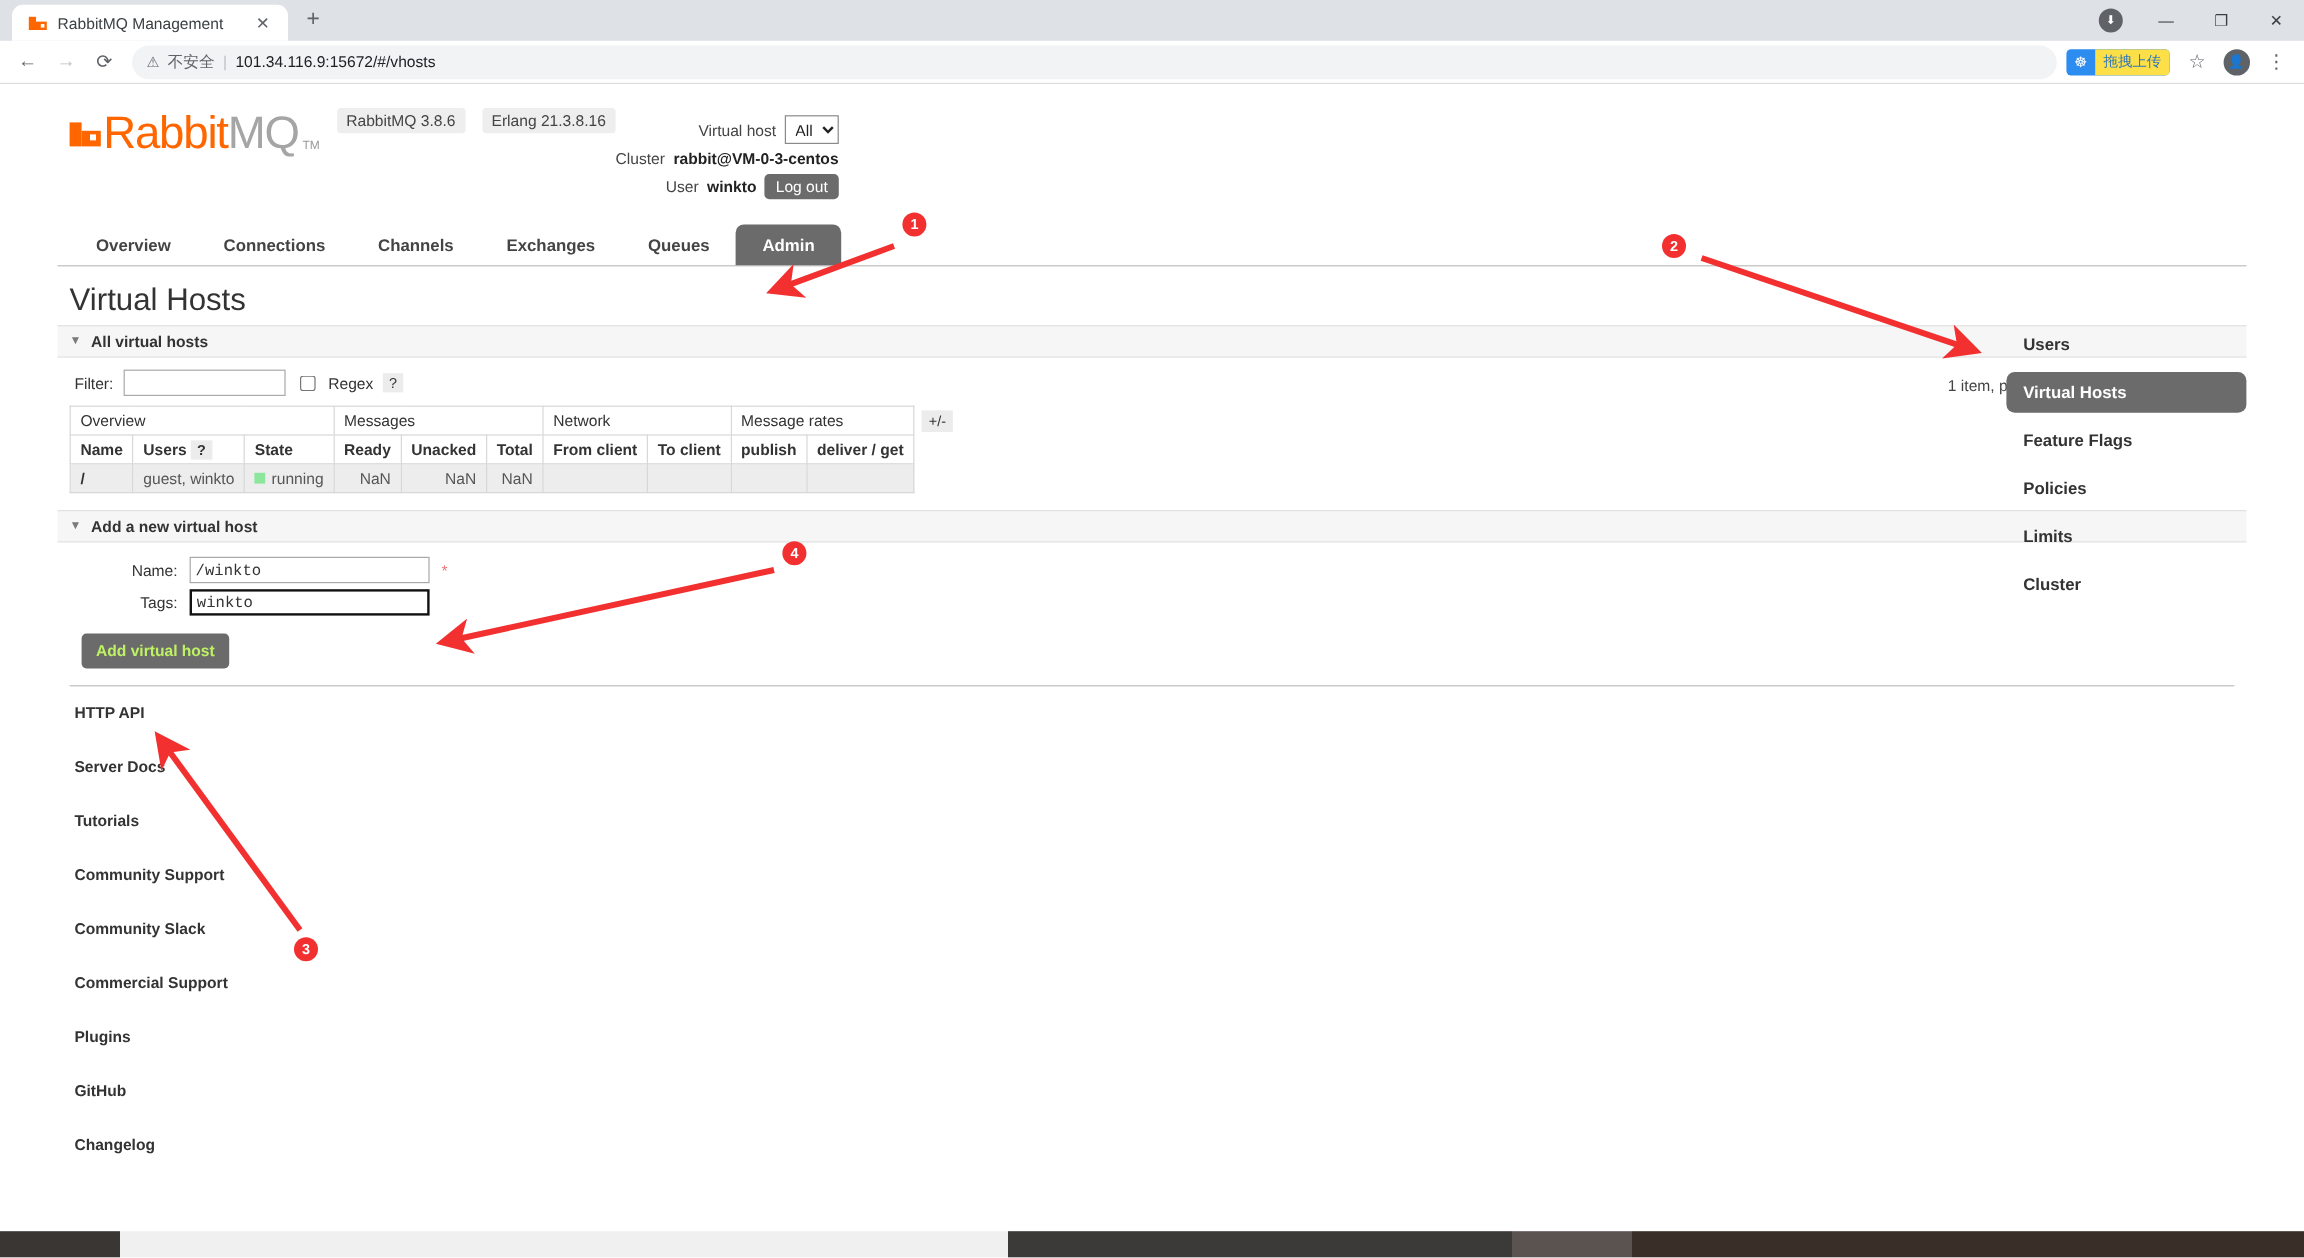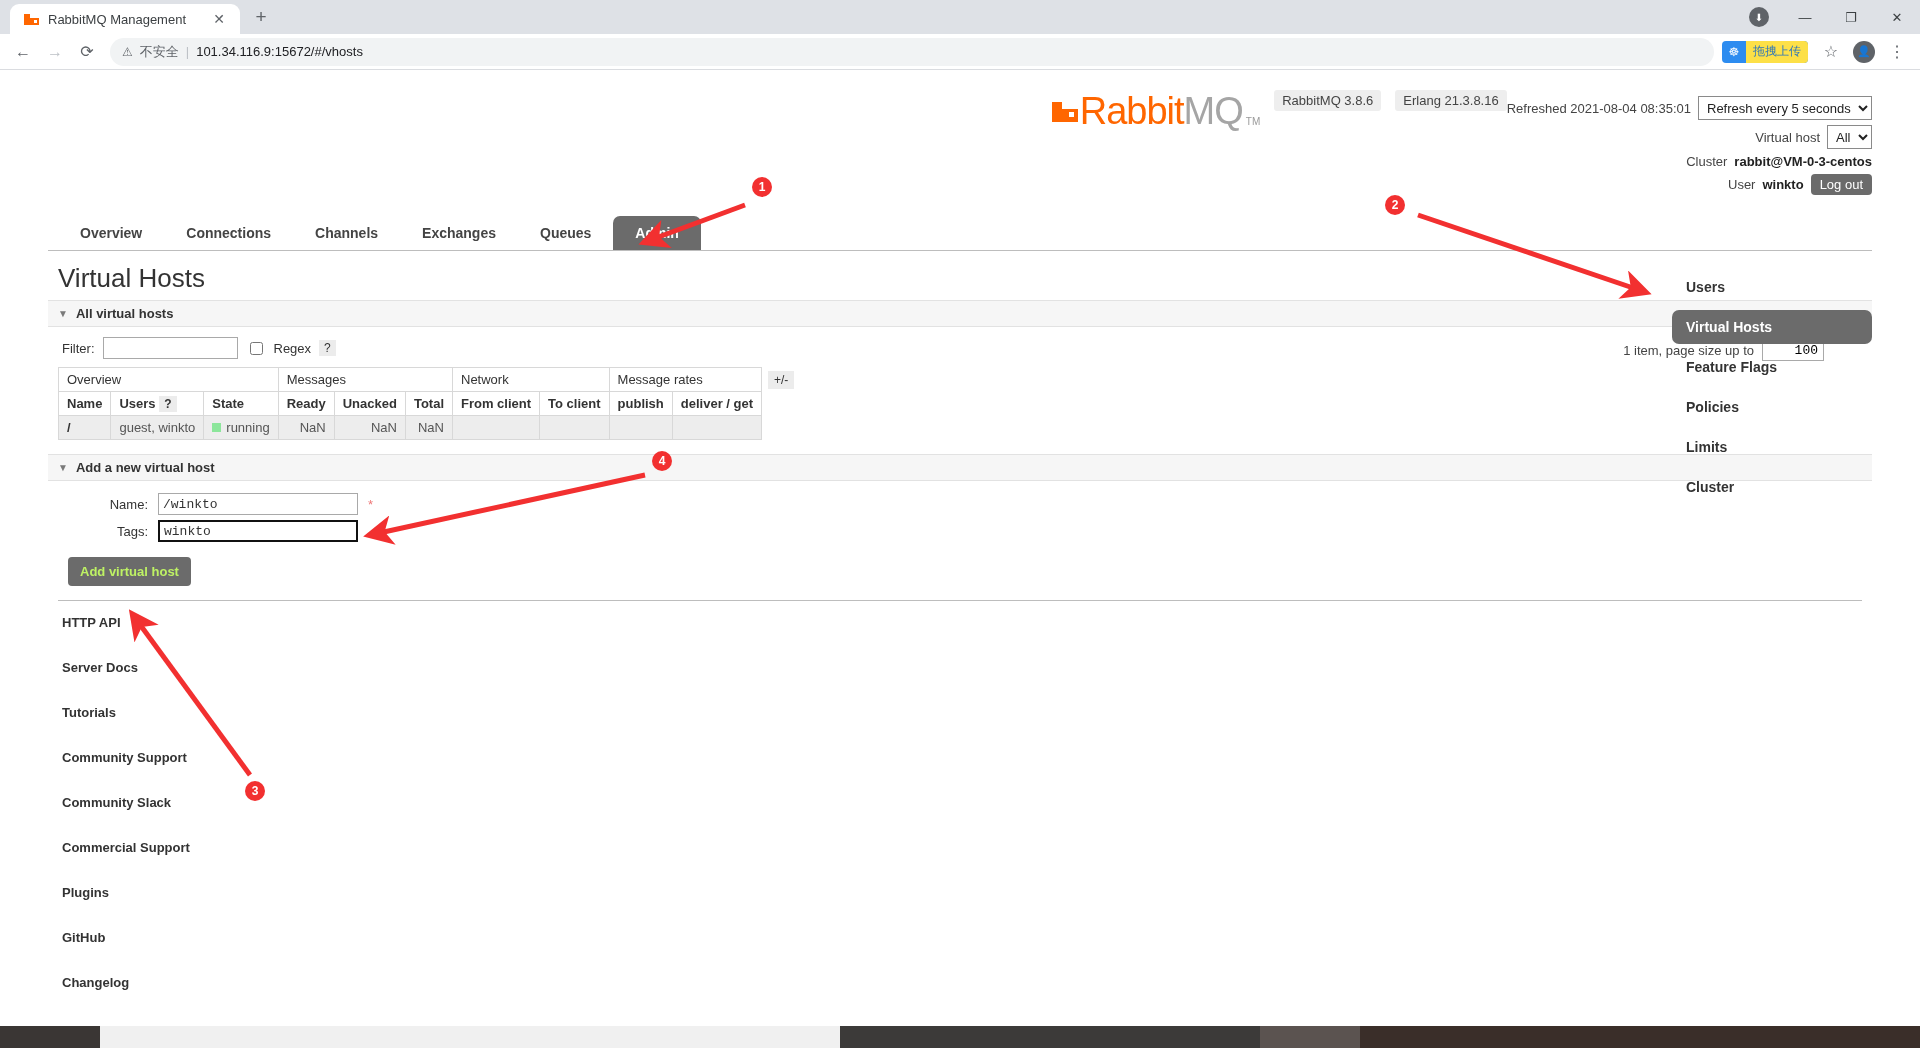--- a/index.html
+++ b/index.html
@@ -62,21 +62,21 @@
                display:flex; align-items:center; }
   .avatar-btn { width:22px; height:22px; border-radius:50%; background:#5f6368; color:#fff;
                 display:flex; align-items:center; justify-content:center; font-size:11px; margin:0 5px; }
 
   
   .page { position:relative; width:1920px; height:978px; background:#fff;
           font-family:"Liberation Sans", sans-serif; }
   .page-inner { position:relative; padding:0 48px; }
 
   
-  .rmq-header { display:flex; justify-content:flex-end; align-items:flex-start;
+  .rmq-header { display:flex; justify-content:flex-start; align-items:flex-start;
                 padding-top:20px; }
   .logo-row { display:flex; align-items:flex-end; gap:14px; padding-left:10px; }
   .logo { display:flex; align-items:baseline; }
   .logo-mark { width:26px; height:26px; position:relative; margin-right:2px; align-self:center;}
   .logo-mark .m1 { position:absolute; left:0; top:3px; width:10px; height:20px; background:#f60; }
   .logo-mark .m2 { position:absolute; left:10px; top:10px; width:16px; height:13px; background:#f60; }
   .logo-mark .m3 { position:absolute; left:17px; top:13px; width:5px; height:5px; background:#fff; }
   .logo-txt1 { font-size:38px; color:#f60; letter-spacing:-1px; font-weight:400; }
   .logo-txt2 { font-size:38px; color:#a5a5a5; letter-spacing:-1px; font-weight:400; }
   .logo-tm { font-size:10px; color:#9a9a9a; margin-left:3px; align-self:flex-end; padding-bottom:6px;}
@@ -220,26 +220,20 @@
             </span>
             <span class="logo-txt1">Rabbit</span>
             <span class="logo-txt2">MQ</span>
             <span class="logo-tm">TM</span>
           </div>
           <div class="ver-pill">RabbitMQ 3.8.6</div>
           <div class="ver-pill">Erlang 21.3.8.16</div>
         </div>
 
         <div class="hdr-right">
-          <div class="hdr-line">
-            <span class="lbl">Refreshed 2021-08-04 08:35:01</span>
-            <select class="rmq-sel">
-              <option>Refresh every 5 seconds</option>
-            </select>
-          </div>
           <div class="hdr-line">
             <span class="lbl">Virtual host</span>
             <select class="rmq-sel">
               <option>All</option>
             </select>
           </div>
           <div class="hdr-line">
             <span class="lbl">Cluster</span>
             <span class="hdr-strong">rabbit@VM-0-3-centos</span>
           </div>

